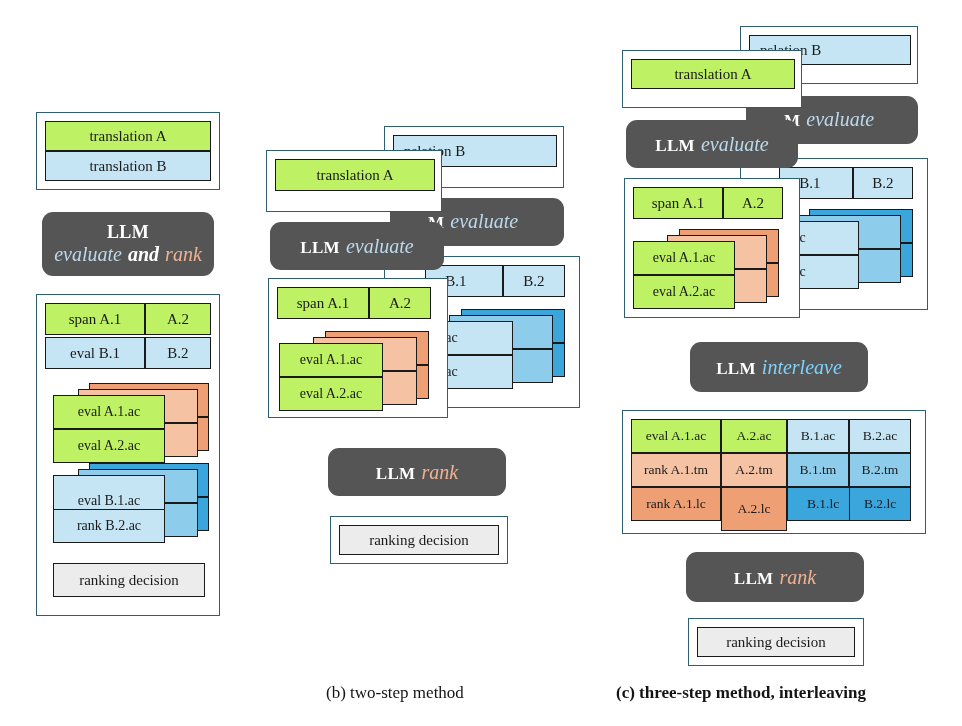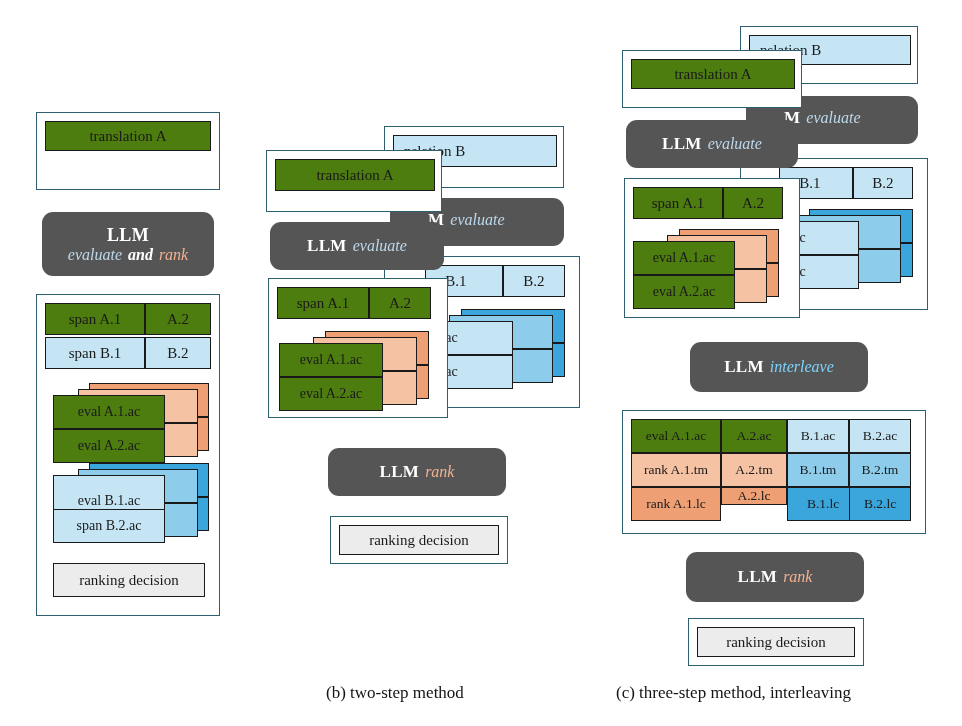--- a/index.html
+++ b/index.html
@@ -30,21 +30,21 @@
     display:flex;align-items:center;justify-content:center;
     font-size:15px;
     line-height:1;
     white-space:nowrap;
     overflow:hidden;
   }
   .cell.small{font-size:14px;}
   .cell.tiny{font-size:13.5px;}
 
   
-  .a1{background:#4d7c0f;}   
+  .a1{background:#bef264;}   
   .a2{background:#f5c3a4;}   
   .a3{background:#ef9f74;}   
   .b1{background:#c5e5f4;}   
   .b2{background:#8dcdeb;}   
   .b3{background:#3ba6dc;}   
   .neutral{background:#ececec;}
 
   
   .llm{
     position:absolute;
@@ -52,21 +52,21 @@
     border-radius:11px;
     box-sizing:border-box;
     display:flex;flex-direction:column;
     align-items:center;justify-content:center;
     color:#ffffff;
     text-align:center;
   }
   .llm .lead{font-weight:bold;font-size:18px;letter-spacing:.3px;}
   .llm .lead.sm{font-size:17px;}
   .llm-row{display:flex;align-items:baseline;gap:6px;justify-content:center;}
-  .it{font-style:italic;font-size:16px;}
+  .it{font-style:italic;font-size:20px;}
   .c-eval{color:#bcd9ec;}
   .c-rank{color:#f0b292;}
   .c-inter{color:#7dd3fc;}
   .c-white{color:#ffffff;}
 
   
   .caption{
     position:absolute;
     font-size:17px;
     white-space:nowrap;
@@ -74,55 +74,56 @@
   } .z1{z-index:2;} .z2{z-index:3;} .z3{z-index:4;} .z4{z-index:5;}
   .z5{z-index:6;} .z6{z-index:7;} .z7{z-index:8;} .z8{z-index:9;}
 </style>
 </head>
 <body>
 
 <div class="panel" id="panel-a">
 
   <div class="frame z1" style="left:36px;top:112px;width:184px;height:78px;">
     <div class="cell a1" style="left:8px;top:8px;width:166px;height:30px;">translation A</div>
+    <div class="cell b1" style="left:8px;top:38px;width:166px;height:30px;">translation B</div>
   </div>
 
   <div class="llm z2" style="left:42px;top:212px;width:172px;height:64px;">
     <div class="lead">LLM</div>
     <div class="llm-row">
       <span class="it c-eval">evaluate</span>
       <span class="it c-white" style="font-style:italic;font-weight:bold;">and</span>
       <span class="it c-rank">rank</span>
     </div>
   </div>
 
   <div class="frame z1" style="left:36px;top:294px;width:184px;height:322px;">
 
     <div class="cell a1" style="left:8px;top:8px;width:100px;height:32px;">span A.1</div>
     <div class="cell a1" style="left:108px;top:8px;width:66px;height:32px;">A.2</div>
-    <div class="cell b1" style="left:8px;top:42px;width:100px;height:32px;">span B.1</div>
+    <div class="cell b1" style="left:8px;top:42px;width:100px;height:32px;">eval B.1</div>
     <div class="cell b1" style="left:108px;top:42px;width:66px;height:32px;">B.2</div>
 
     <div class="cell a3 z2" style="left:52px;top:88px;width:120px;height:34px;justify-content:flex-start;padding-left:4px;">.lc</div>
     <div class="cell a3 z2" style="left:52px;top:122px;width:120px;height:34px;justify-content:flex-start;padding-left:4px;">.lc</div>
 
     <div class="cell a2 z3" style="left:41px;top:94px;width:120px;height:34px;justify-content:flex-start;padding-left:4px;">tm</div>
     <div class="cell a2 z3" style="left:41px;top:128px;width:120px;height:34px;justify-content:flex-start;padding-left:4px;">tm</div>
 
     <div class="cell a1 z4 small" style="left:16px;top:100px;width:112px;height:34px;">eval A.1.ac</div>
     <div class="cell a1 z4 small" style="left:16px;top:134px;width:112px;height:34px;">eval A.2.ac</div>
 
     <div class="cell b3 z5" style="left:52px;top:168px;width:120px;height:34px;justify-content:flex-start;padding-left:4px;">.lc</div>
     <div class="cell b3 z5" style="left:52px;top:202px;width:120px;height:34px;justify-content:flex-start;padding-left:4px;">.lc</div>
 
     <div class="cell b2 z6" style="left:41px;top:174px;width:120px;height:34px;justify-content:flex-start;padding-left:4px;">tm</div>
     <div class="cell b2 z6" style="left:41px;top:208px;width:120px;height:34px;justify-content:flex-start;padding-left:4px;">tm</div>
 
     <div class="cell b1 z7 small" style="left:16px;top:180px;width:112px;height:52px;">eval B.1.ac</div>
-    <div class="cell b1 z7 small" style="left:16px;top:214px;width:112px;height:34px;">span B.2.ac</div>
+    <div class="cell b1 z7 small" style="left:16px;top:214px;width:112px;height:34px;">rank B.2.ac</div>
 
     <div class="cell neutral z8" style="left:16px;top:268px;width:152px;height:34px;">ranking decision</div>
   </div>
 
 </div>
 
 <div class="panel" id="panel-b">
 
   <div class="frame z1" style="left:122px;top:126px;width:180px;height:62px;">
     <div class="cell b1" style="left:8px;top:8px;width:164px;height:32px;justify-content:flex-start;padding-left:10px;">nslation B</div>
@@ -248,30 +249,30 @@
     <div class="cell a1 tiny" style="left:98px;top:8px;width:66px;height:34px;">A.2.ac</div>
     <div class="cell b1 tiny" style="left:164px;top:8px;width:62px;height:34px;">B.1.ac</div>
     <div class="cell b1 tiny" style="left:226px;top:8px;width:62px;height:34px;">B.2.ac</div>
 
     <div class="cell a2 tiny" style="left:8px;top:42px;width:90px;height:34px;">rank A.1.tm</div>
     <div class="cell a2 tiny" style="left:98px;top:42px;width:66px;height:34px;">A.2.tm</div>
     <div class="cell b2 tiny" style="left:164px;top:42px;width:62px;height:34px;">B.1.tm</div>
     <div class="cell b2 tiny" style="left:226px;top:42px;width:62px;height:34px;">B.2.tm</div>
 
     <div class="cell a3 tiny" style="left:8px;top:76px;width:90px;height:34px;">rank A.1.lc</div>
-    <div class="cell a3 tiny" style="left:98px;top:76px;width:66px;height:18px;">A.2.lc</div>
+    <div class="cell a3 tiny" style="left:98px;top:76px;width:66px;height:44px;">A.2.lc</div>
     <div class="cell b3 tiny" style="left:164px;top:76px;width:72px;height:34px;">B.1.lc</div>
     <div class="cell b3 tiny" style="left:226px;top:76px;width:62px;height:34px;">B.2.lc</div>
   </div>
 
   <div class="llm z5" style="left:86px;top:552px;width:178px;height:50px;">
     <div class="llm-row">
       <span class="lead sm">LLM</span>
       <span class="it c-rank">rank</span>
     </div>
   </div>
 
   <div class="frame z5" style="left:88px;top:618px;width:176px;height:48px;">
     <div class="cell neutral" style="left:8px;top:8px;width:158px;height:30px;">ranking decision</div>
   </div>
 
-  <div class="caption" style="left:16px;top:683px;">(c) three-step method, interleaving</div>
+  <div class="caption" style="left:16px;top:683px;font-weight:bold;">(c) three-step method, interleaving</div>
 </div>
 
 </body></html>

